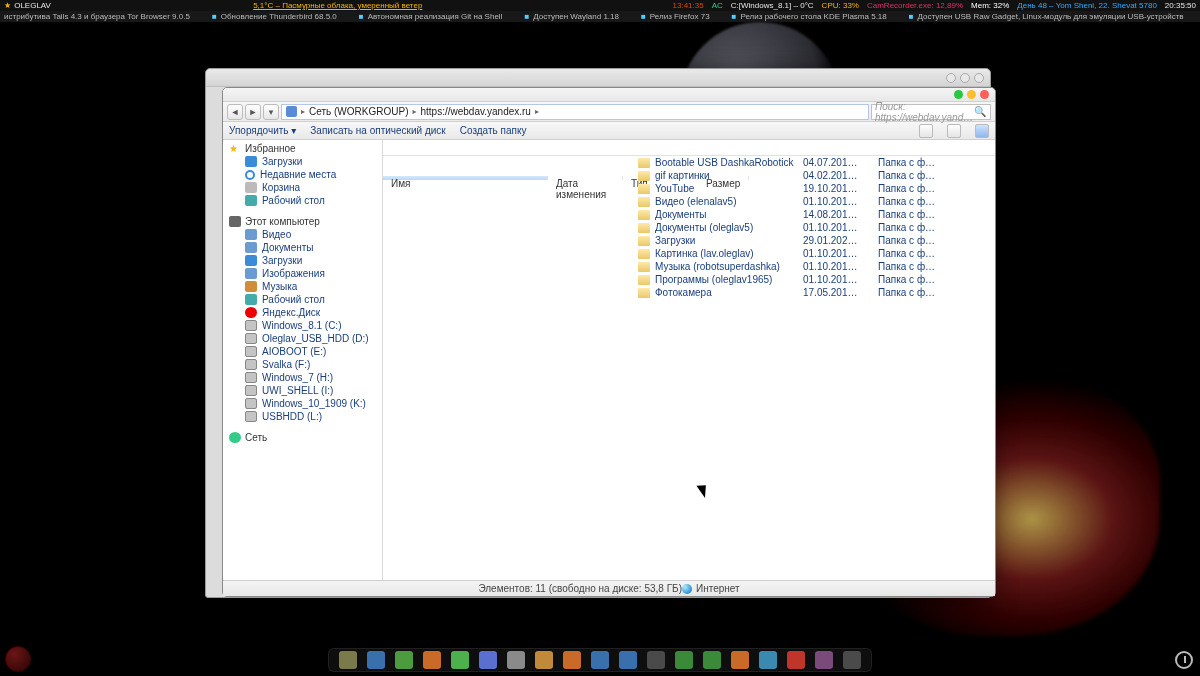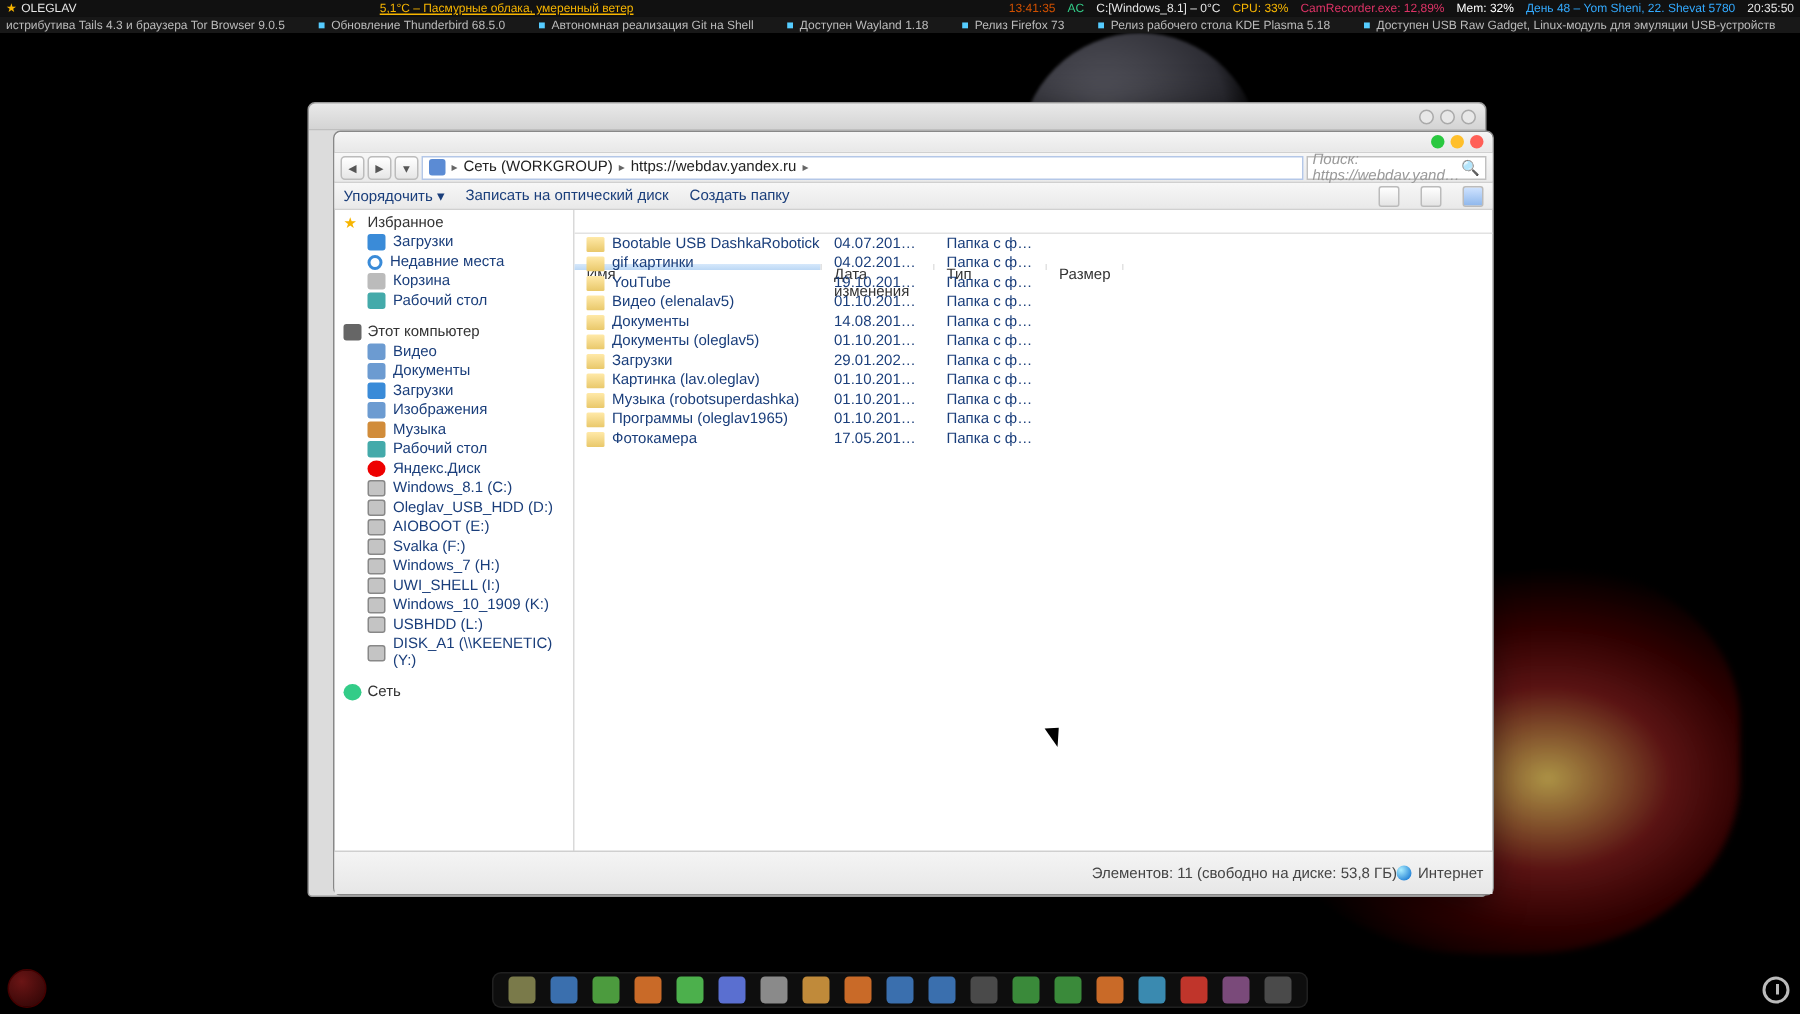--- a/index.html
+++ b/index.html
@@ -146,35 +146,35 @@
   display:flex;height:16px;font-size:10px;color:#333;
   border-bottom:1px solid #e2e2e2;
 }
 .cols .c{padding:2px 8px;border-right:1px solid #e2e2e2;margin-top:36px;}
 .cols .c.sel{background:linear-gradient(#d6e8fb,#bcd8f5);}
 .c-name{flex:0 0 165px;} .c-date{flex:0 0 75px;text-align:left;} .c-type{flex:0 0 75px;} .c-size{flex:0 0 50px;}
 
 .rows{flex:1;overflow:auto;}
 .row{
   display:flex;align-items:center;height:13px;
-  font-size:10px;color:#1a3e7b;
+  font-size:10px;color:#1a3e7b;justify-content:flex-end;
 }
 .row .rc{padding:0 8px;white-space:nowrap;overflow:hidden;text-overflow:ellipsis;}
 .row .rc.n{flex:0 0 165px;display:flex;align-items:center;gap:5px;color:#1a3e7b;}
 .row .rc.d{flex:0 0 75px;color:#1a3e7b;}
 .row .rc.t{flex:0 0 75px;color:#1a3e7b;}
 .row .rc.s{flex:0 0 50px;}
 .fic{width:12px;height:10px;background:linear-gradient(#ffe9a8,#e9c86a);border-radius:1px;flex:0 0 auto;}
 
 
 .status{
-  position:absolute;left:0;right:0;bottom:0;height:29px;
+  position:absolute;left:0;right:0;bottom:0;height:16px;
   background:linear-gradient(#f4f4f4,#e7e7e7);border-top:1px solid #cfcfcf;
   font-size:10px;color:#444;display:flex;align-items:center;padding:4px 6px;
-  justify-content:flex-end;
+  justify-content:center;
 }
 .status .net{display:flex;align-items:center;gap:4px;}
 .globe{width:10px;height:10px;border-radius:50%;background:radial-gradient(circle at 30% 30%,#aef,#06c);}
 
 .outer-left-strip{
   position:absolute;left:0;top:18px;width:16px;bottom:0;background:#eee;
   border-right:1px solid #cacaca; font-size:9px; color:#555;
 }
 .outer-left-strip .t{position:absolute;bottom:2px;left:2px;}
 
@@ -363,24 +363,20 @@
                 <span class="ic ic-drv"></span>
                 <span>UWI_SHELL (I:)</span>
               </div>
               <div class="sb-item">
                 <span class="ic ic-drv"></span>
                 <span>Windows_10_1909 (K:)</span>
               </div>
               <div class="sb-item">
                 <span class="ic ic-drv"></span>
                 <span>USBHDD (L:)</span>
-              </div>
-              <div class="sb-item">
-                <span class="ic ic-drv"></span>
-                <span>DISK_A1 (\\KEENETIC) (Y:)</span>
               </div>
             </div>
         </div>
         <div class="sb-group">
           <div class="sb-head">
             <span class="ic ic-net"></span>
             <span>Сеть</span>
           </div>
         </div>
       </div>

